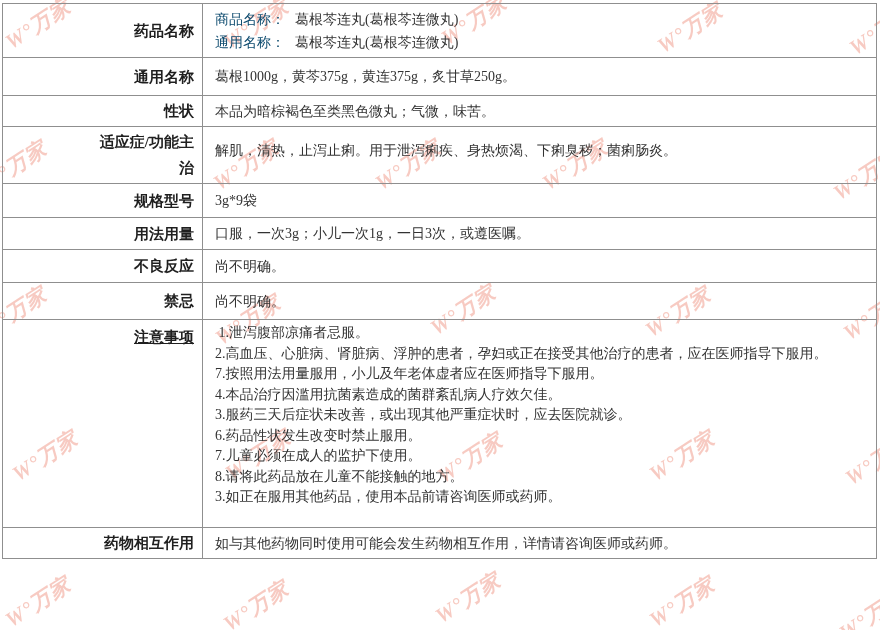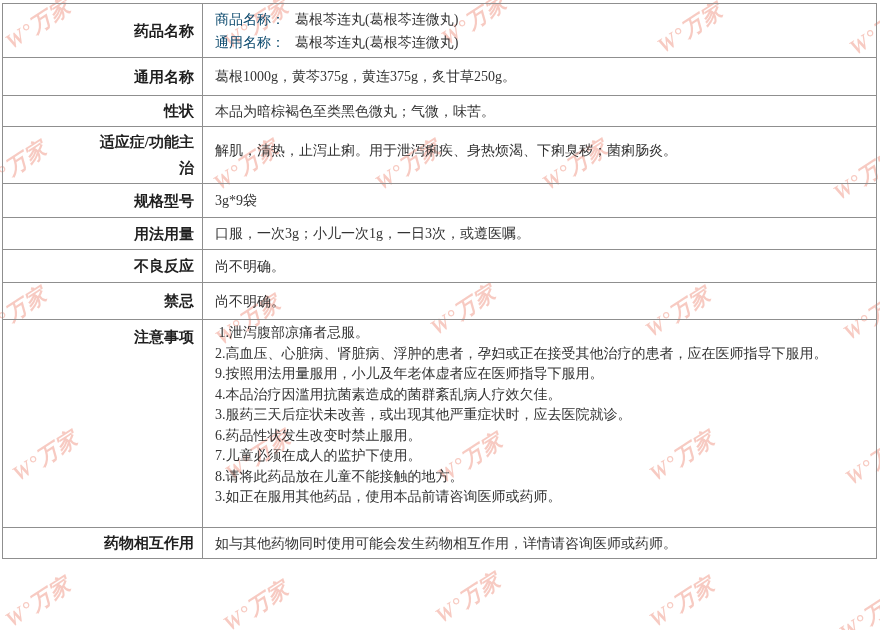--- a/index.html
+++ b/index.html
@@ -31,21 +31,21 @@
     font-weight:bold;font-size:15px;color:#1f1f1f;
     word-break:break-all;line-height:26px;
   }
   .val{
     padding:2px 10px 2px 12px;
     font-size:14px;color:#333333;line-height:21px;
   }
   .r1{height:54px}.r2{height:38px}.r3{height:30px}.r4{height:56px}.r5{height:34px}
   .r6{height:32px}.r7{height:33px}.r8{height:37px}.r9{height:208px}.r10{height:31px}
   .r4 .val{vertical-align:top;padding-top:13px;}
-  .r9 .lbl{vertical-align:top;padding-top:4px;}
+  .r9 .lbl{vertical-align:top;padding-top:4px;text-decoration:underline;}
   .r9 .val{vertical-align:top;padding-top:3px;line-height:20.5px;margin-top:36px;}
   .nameline{line-height:23px;}
   .gray{color:#0c4a6e;margin-right:10px;}
 </style>
 </head>
 <body>
 
 <div class="page">
   <div class="watermark-layer">
       <span class="wm" style="left: 38px; top: 24px; color: rgb(233, 107, 82); opacity: 0.35; transform: translate(-50%, -50%) rotate(-33deg);">W°万家</span>
@@ -110,21 +110,21 @@
     </tr>
     <tr class="r8">
       <td class="lbl">禁忌</td>
       <td class="val">尚不明确。</td>
     </tr>
     <tr class="r9">
       <td class="lbl">注意事项</td>
       <td class="val">
         <div>&nbsp;1.泄泻腹部凉痛者忌服。</div>
         <div>2.高血压、心脏病、肾脏病、浮肿的患者，孕妇或正在接受其他治疗的患者，应在医师指导下服用。</div>
-        <div>9.按照用法用量服用，小儿及年老体虚者应在医师指导下服用。</div>
+        <div>7.按照用法用量服用，小儿及年老体虚者应在医师指导下服用。</div>
         <div>4.本品治疗因滥用抗菌素造成的菌群紊乱病人疗效欠佳。</div>
         <div>3.服药三天后症状未改善，或出现其他严重症状时，应去医院就诊。</div>
         <div>6.药品性状发生改变时禁止服用。</div>
         <div>7.儿童必须在成人的监护下使用。</div>
         <div>8.请将此药品放在儿童不能接触的地方。</div>
         <div>3.如正在服用其他药品，使用本品前请咨询医师或药师。</div>
       </td>
     </tr>
     <tr class="r10">
       <td class="lbl">药物相互作用</td>

